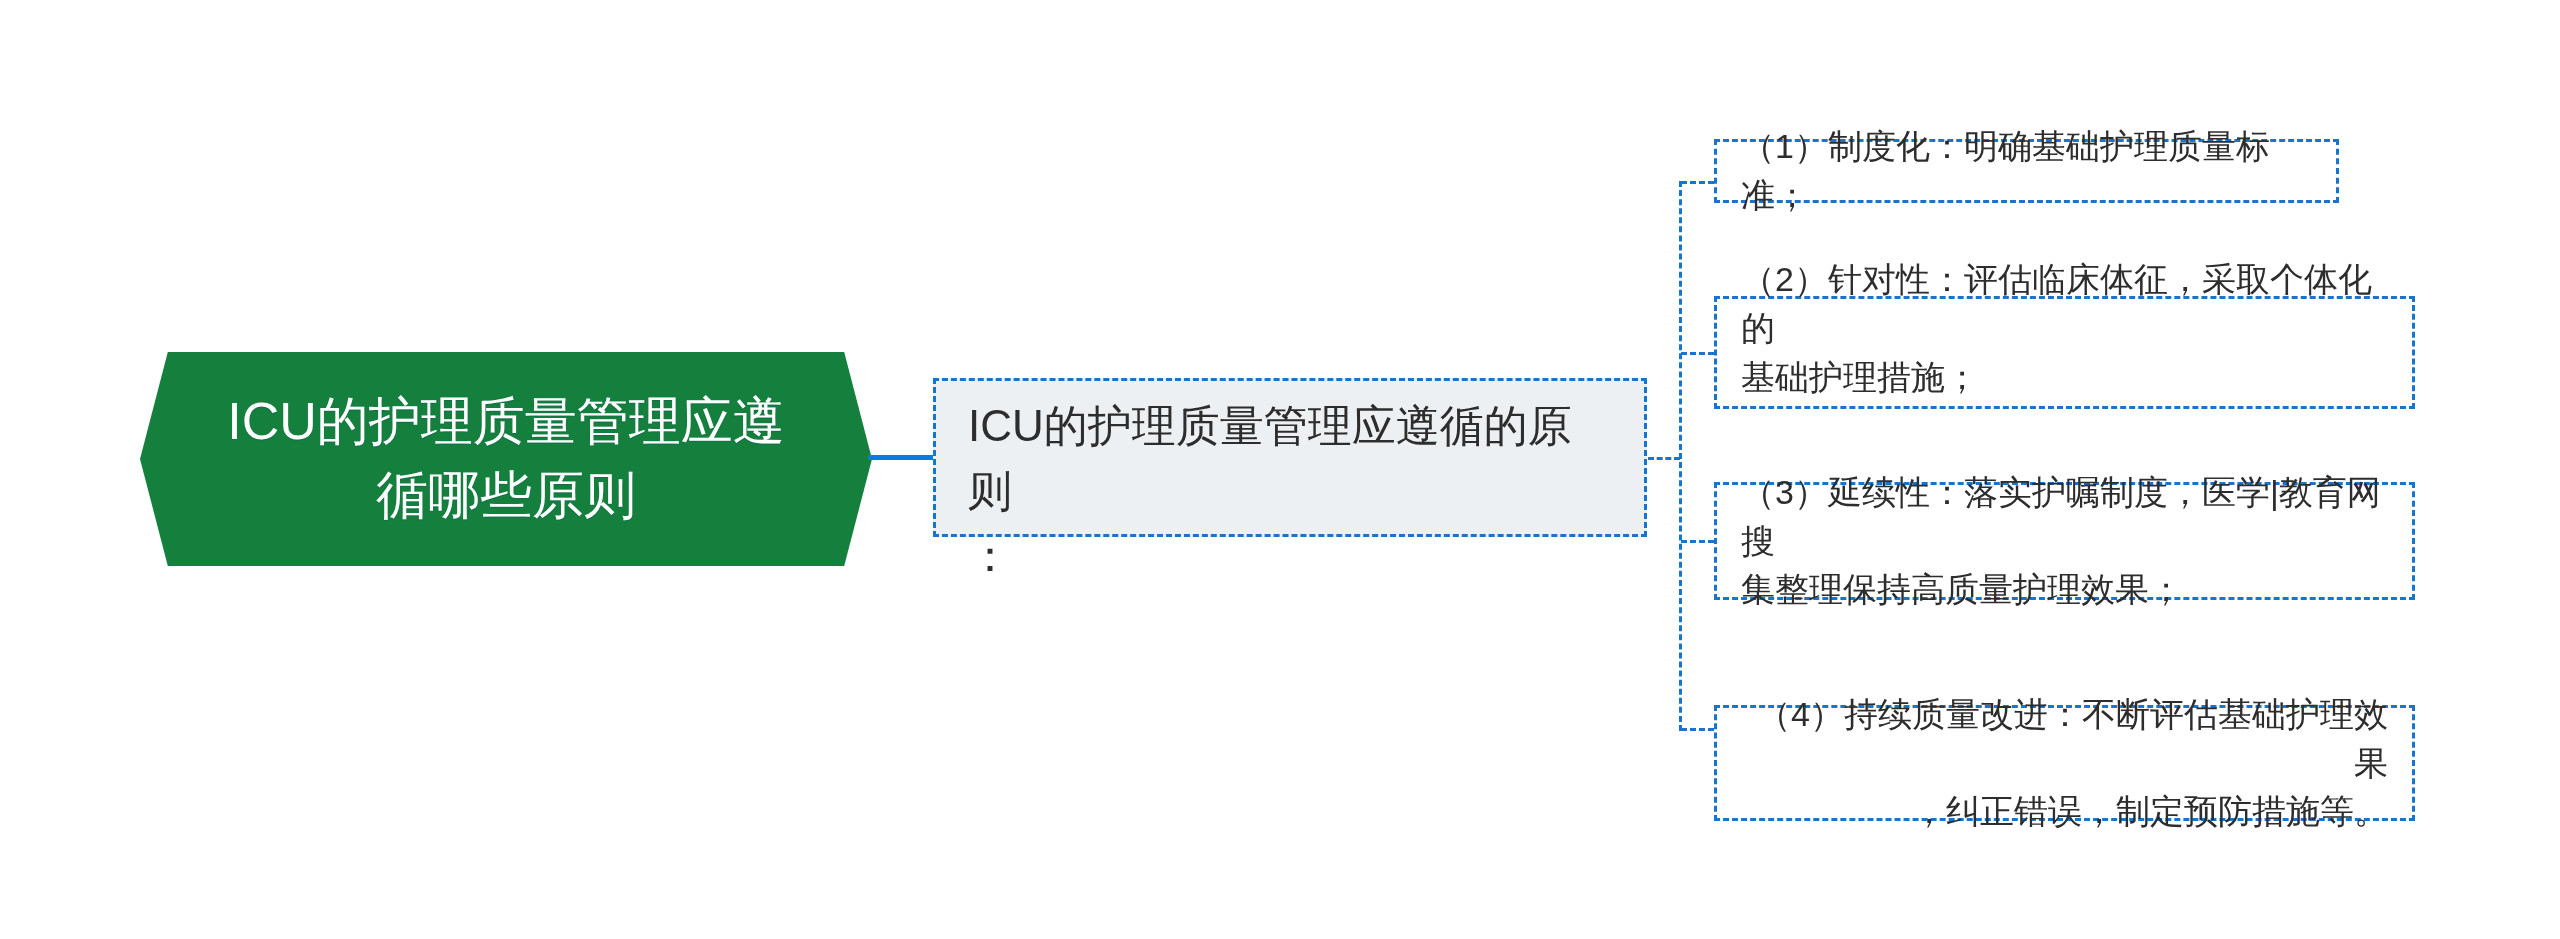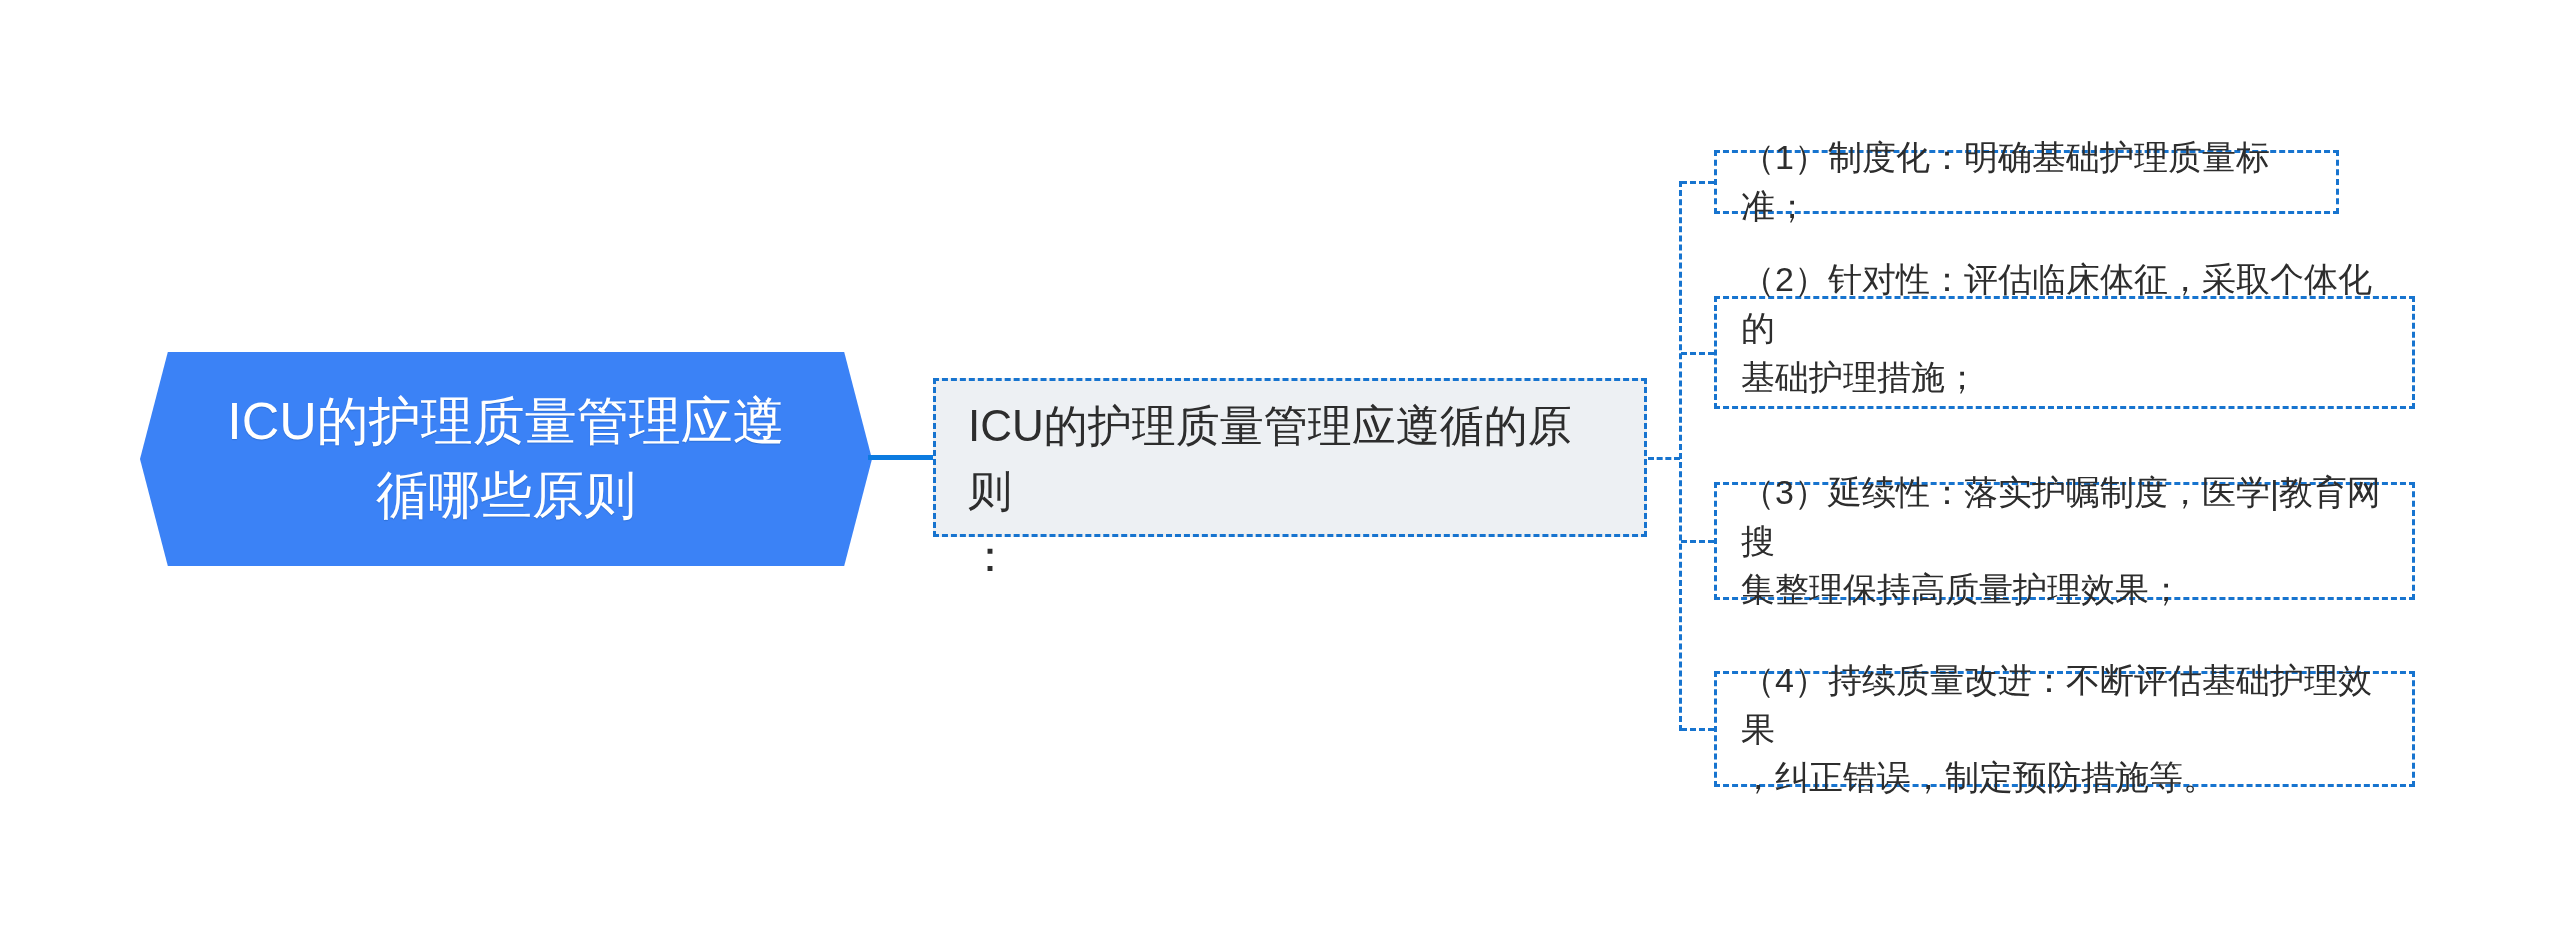--- a/index.html
+++ b/index.html
@@ -15,21 +15,21 @@
     background: #ffffff;
     overflow: hidden;
   }
   
   .root-node {
     position: absolute;
     left: 140px;
     top: 352px;
     width: 732px;
     height: 214px;
-    background: #3b82f6;
+    background: #15803d;
     clip-path: polygon(0% 50%, 3.8% 0%, 96.2% 0%, 100% 50%, 96.2% 100%, 3.8% 100%);
     display: flex;
     align-items: center;
     justify-content: center;
   }
   .root-node .txt {
     color: #ffffff;
     font-size: 52px;
     line-height: 1.42;
     text-align: center;
@@ -101,24 +101,24 @@
     display: flex;
     align-items: center;
     padding: 4px 24px;
   }
   .leaf .txt {
     color: #2d2d2d;
     font-size: 34px;
     line-height: 1.44;
     white-space: pre-line;
   }
-  .leaf.l1 { top: 150px; width: 625px; height: 64px; }
+  .leaf.l1 { top: 139px; width: 625px; height: 64px; }
   .leaf.l2 { top: 296px; width: 701px; height: 113px; align-items: flex-end; }
   .leaf.l3 { top: 482px; width: 701px; height: 118px; }
-  .leaf.l4 { top: 671px; width: 701px; height: 116px; }
+  .leaf.l4 { top: 705px; width: 701px; height: 116px; text-align: right; }
 </style>
 </head>
 <body>
 
 <div class="canvas">
 
   <div class="root-node">
     <span class="txt">ICU的护理质量管理应遵
 循哪些原则</span>
   </div>

